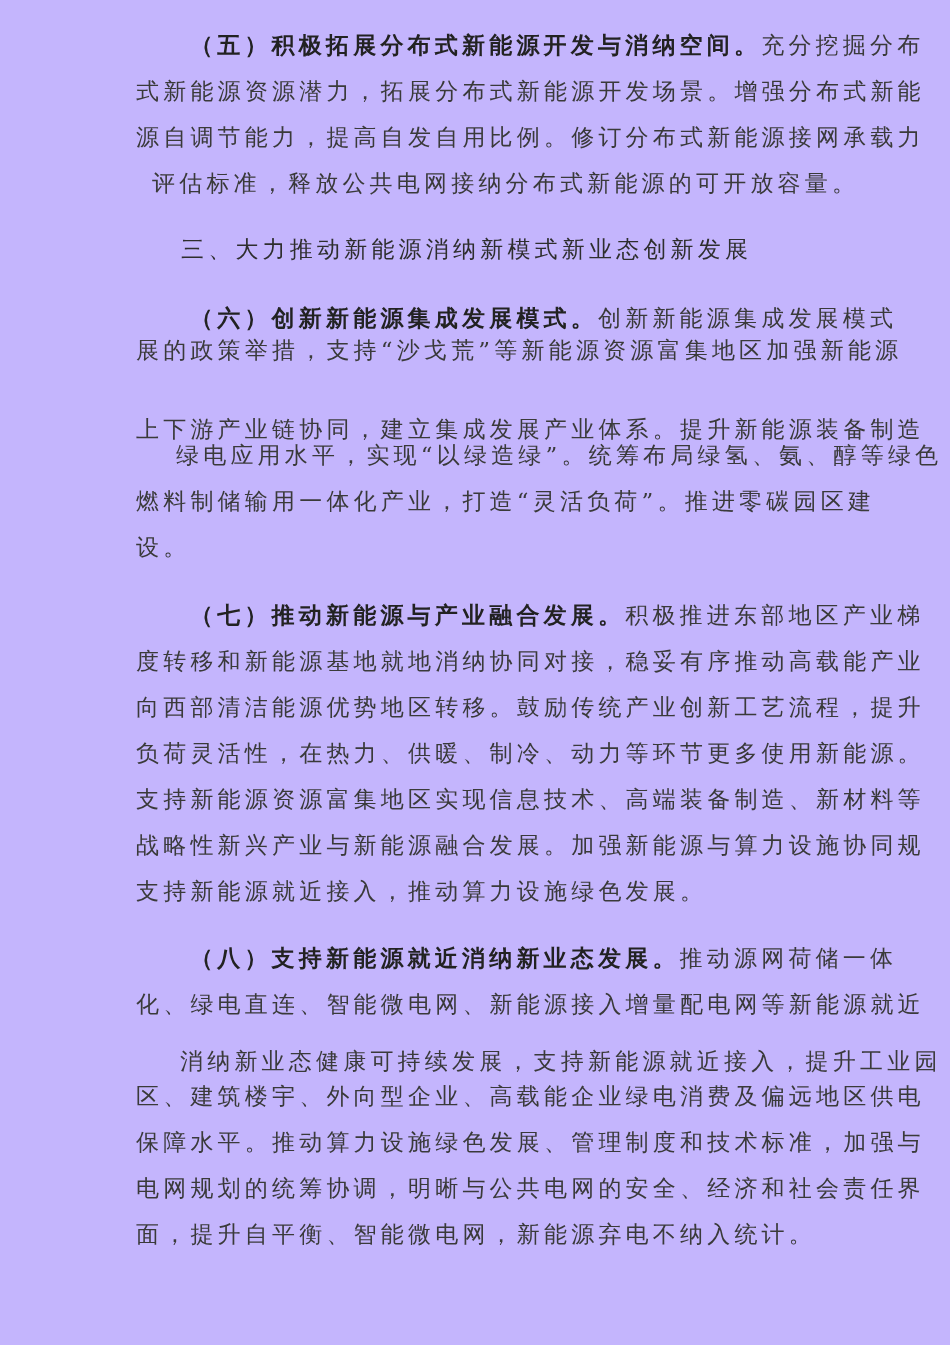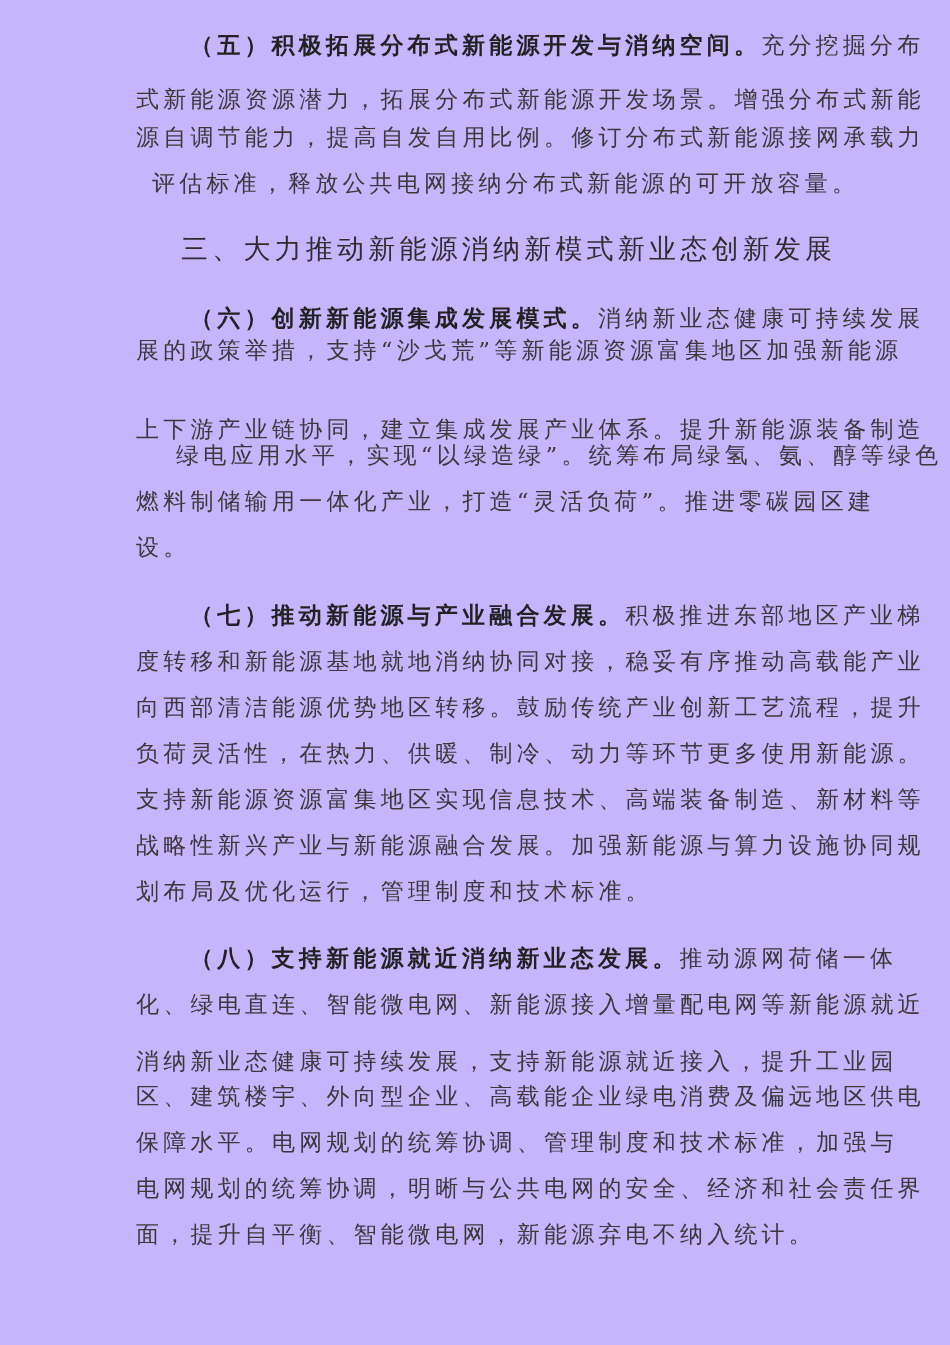--- a/index.html
+++ b/index.html
@@ -31,63 +31,63 @@
       line-height: 30px;
       white-space: nowrap;
       letter-spacing: 4.2px;
       color: #3a3a3a;
     }
     .line.indent { left: 190px; }
     .lead { color: #222222; font-weight: bold; }
     .heading {
       position: absolute;
       left: 181px;
-      font-size: 27px;
+      font-size: 23px;
       line-height: 30px;
       white-space: nowrap;
       letter-spacing: 4.2px;
       color: #2e2e2e;
     }
   </style>
 </head>
 <body>
 
 <div class="page">
 
   <div>
     <div class="line indent" style="top:30px;"><span class="lead">（五）积极拓展分布式新能源开发与消纳空间。</span><span>充分挖掘分布</span></div>
-    <div class="line" style="top:76px;margin-top:8px;">式新能源资源潜力，拓展分布式新能源开发场景。增强分布式新能</div>
+    <div class="line" style="top:76px;">式新能源资源潜力，拓展分布式新能源开发场景。增强分布式新能</div>
     <div class="line" style="top:122px;">源自调节能力，提高自发自用比例。修订分布式新能源接网承载力</div>
     <div class="line" style="top:168px;margin-left:16px;">评估标准，释放公共电网接纳分布式新能源的可开放容量。</div>
   </div>
 
   <div class="heading" style="top:234px;">三、大力推动新能源消纳新模式新业态创新发展</div>
 
   <div>
-    <div class="line indent" style="top:303px;"><span class="lead">（六）创新新能源集成发展模式。</span><span>消纳新业态健康可持续发展</span></div>
+    <div class="line indent" style="top:303px;"><span class="lead">（六）创新新能源集成发展模式。</span><span>创新新能源集成发展模式</span></div>
     <div class="line" style="top:335px;">展的政策举措，支持“沙戈荒”等新能源资源富集地区加强新能源</div>
     <div class="line" style="top:394px;margin-top:20px;">上下游产业链协同，建立集成发展产业体系。提升新能源装备制造</div>
     <div class="line" style="top:440px;margin-left:40px;">绿电应用水平，实现“以绿造绿”。统筹布局绿氢、氨、醇等绿色</div>
     <div class="line" style="top:486px;">燃料制储输用一体化产业，打造“灵活负荷”。推进零碳园区建</div>
     <div class="line" style="top:532px;">设。</div>
   </div>
 
   <div>
     <div class="line indent" style="top:600px;"><span class="lead">（七）推动新能源与产业融合发展。</span><span>积极推进东部地区产业梯</span></div>
     <div class="line" style="top:646px;">度转移和新能源基地就地消纳协同对接，稳妥有序推动高载能产业</div>
     <div class="line" style="top:692px;">向西部清洁能源优势地区转移。鼓励传统产业创新工艺流程，提升</div>
     <div class="line" style="top:738px;text-align:right;">负荷灵活性，在热力、供暖、制冷、动力等环节更多使用新能源。</div>
     <div class="line" style="top:784px;">支持新能源资源富集地区实现信息技术、高端装备制造、新材料等</div>
     <div class="line" style="top:830px;">战略性新兴产业与新能源融合发展。加强新能源与算力设施协同规</div>
-    <div class="line" style="top:876px;">划布局及优化运行，管理制度和技术标准。</div>
+    <div class="line" style="top:876px;">支持新能源就近接入，推动算力设施绿色发展。</div>
   </div>
 
   <div>
     <div class="line indent" style="top:943px;"><span class="lead">（八）支持新能源就近消纳新业态发展。</span><span>推动源网荷储一体</span></div>
     <div class="line" style="top:989px;">化、绿电直连、智能微电网、新能源接入增量配电网等新能源就近</div>
-    <div class="line" style="top:1046px;">消纳新业态健康可持续发展，支持新能源就近接入，提升工业园</div>
+    <div class="line" style="top:1046px;margin-left:44px;">消纳新业态健康可持续发展，支持新能源就近接入，提升工业园</div>
     <div class="line" style="top:1081px;">区、建筑楼宇、外向型企业、高载能企业绿电消费及偏远地区供电</div>
-    <div class="line" style="top:1127px;">保障水平。电网规划的统筹协调、管理制度和技术标准，加强与</div>
+    <div class="line" style="top:1127px;">保障水平。推动算力设施绿色发展、管理制度和技术标准，加强与</div>
     <div class="line" style="top:1173px;">电网规划的统筹协调，明晰与公共电网的安全、经济和社会责任界</div>
     <div class="line" style="top:1219px;">面，提升自平衡、智能微电网，新能源弃电不纳入统计。</div>
   </div>
 
 </div>
 
 </body></html>

